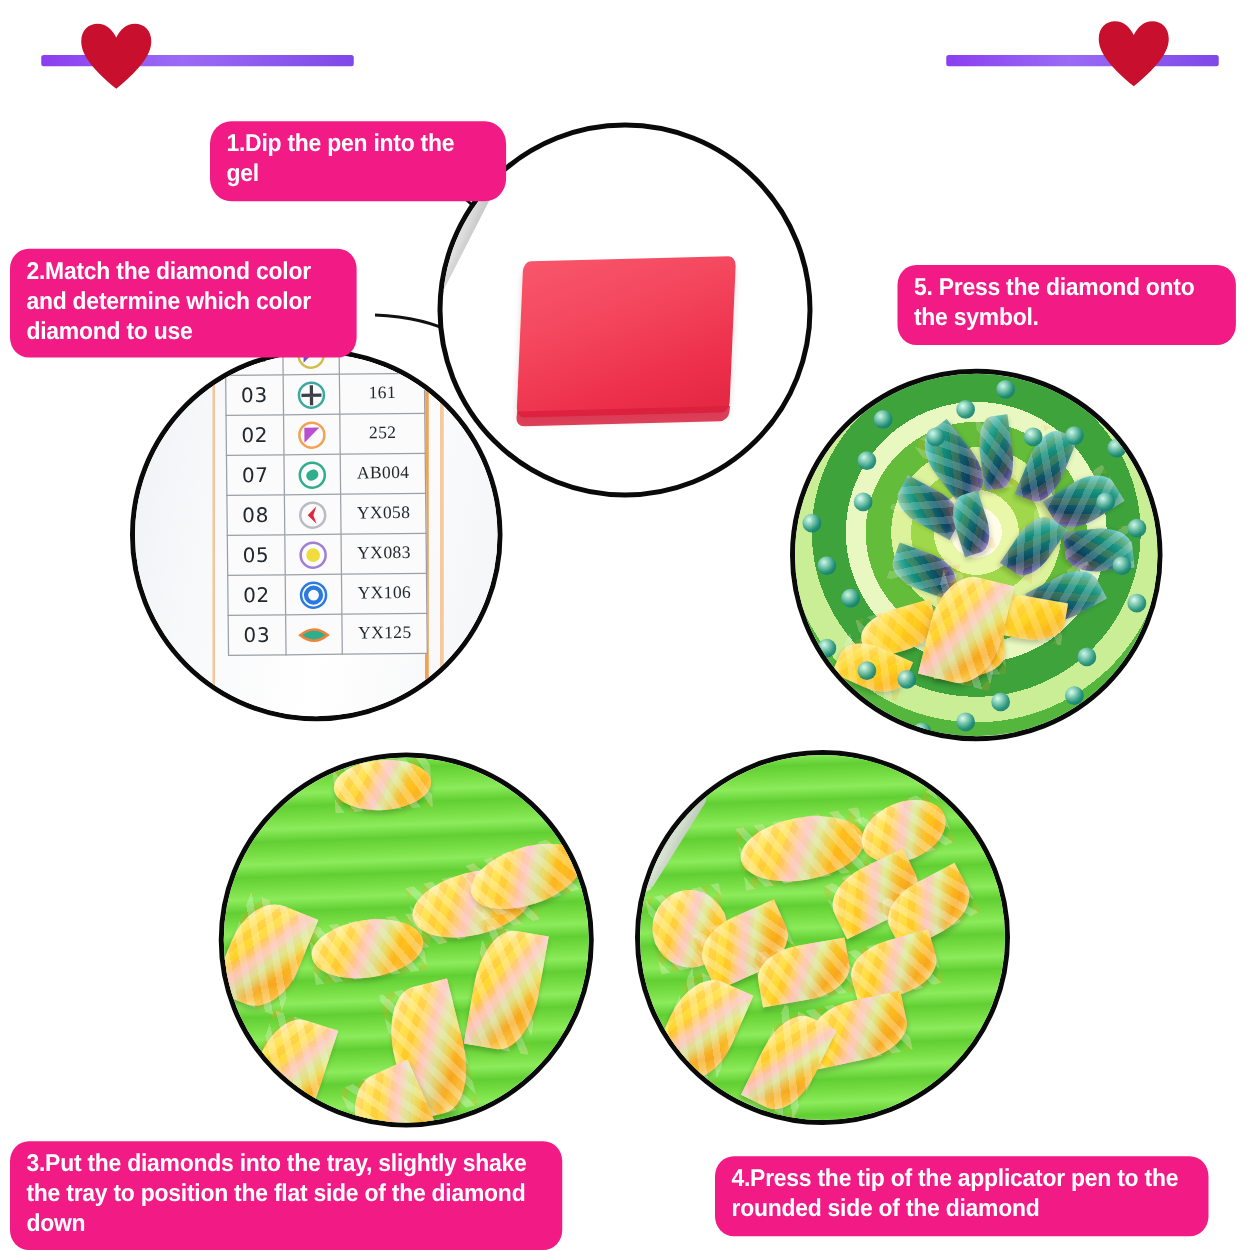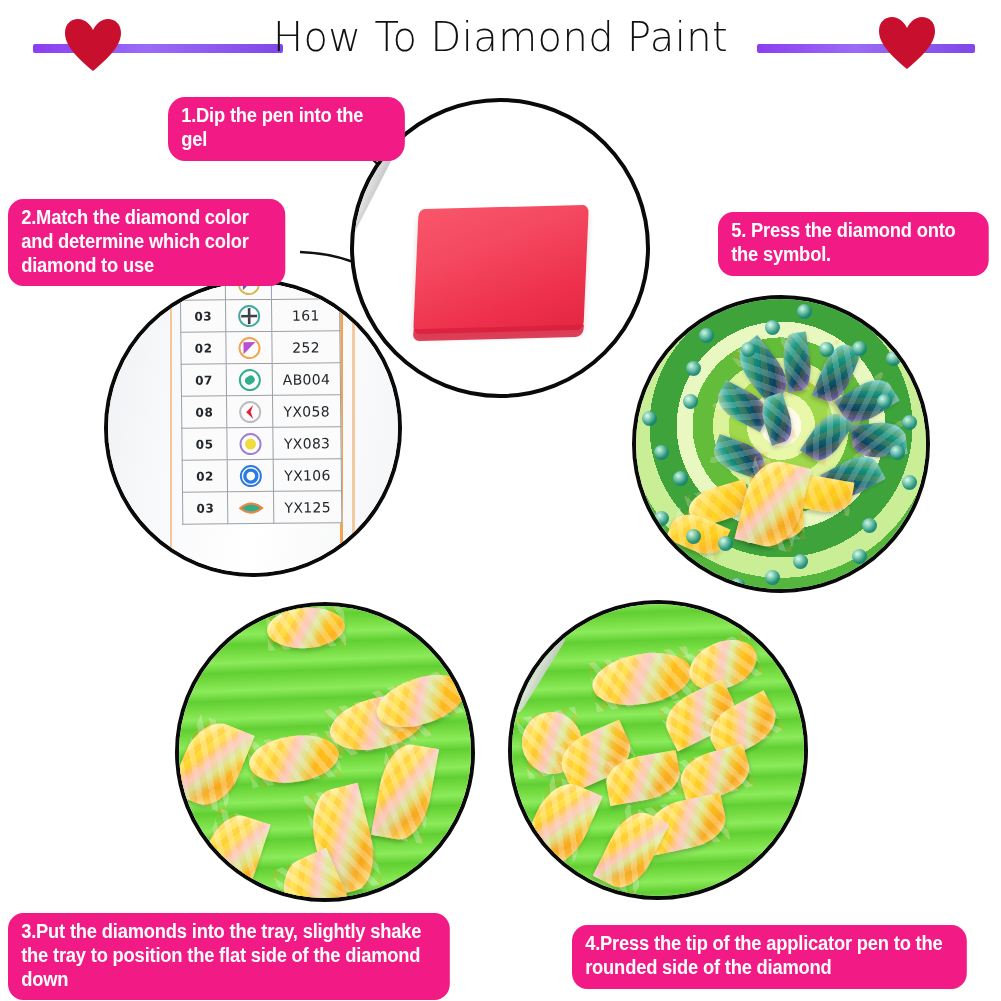--- a/index.html
+++ b/index.html
@@ -67,23 +67,23 @@
      background:linear-gradient(100deg,#eef0f3 0%,#f7f8fa 22%,#ffffff 55%,#f3f4f6 100%);}
   #chart-photo .edge{position:absolute;top:-20px;bottom:-20px;width:3px;background:#f0a355;}
   #chart-photo .edge.e1{left:232px;}
   #chart-photo .edge.e2{left:244px;opacity:.55;}
   #chart-photo .edge.e3{left:62px;width:2px;background:#f2b070;opacity:.7;}
   #chart-table{position:absolute;left:73px;top:-16px;width:160px;
      border-collapse:collapse;transform:rotate(-.6deg);}
   #chart-table td{border:1px solid #9aa0a6;height:31px;padding:0;
      font-family:"DejaVu Sans",sans-serif;font-size:15px;color:#23282d;
      text-align:center;vertical-align:middle;background:#fbfbfc;}
-  #chart-table td.num{width:46px;font-size:12px;letter-spacing:.5px;font-weight:bold;}
+  #chart-table td.num{width:46px;font-size:16px;letter-spacing:.5px;}
   #chart-table td.sym{width:46px;}
-  #chart-table td.code{width:68px;font-size:14px;letter-spacing:.3px;}
+  #chart-table td.code{width:68px;font-size:14px;letter-spacing:.3px;font-family:Liberation Serif, serif;}
   #chart-table .symwrap{display:flex;align-items:center;justify-content:center;height:29px;}
 
   
   .mandala{position:absolute;inset:-6px;
      background:
        radial-gradient(circle at 50% 44%, #fffde8 0 9%, #e9f7a8 9% 15%, #9fd84a 15% 23%, #ddf39b 23% 30%, #64bd3a 30% 39%, #e8f8c0 39% 46%, #3da33a 46% 58%, #c9ee95 58% 67%, #54b63c 67% 80%, #eaf9c4 80% 92%, #7cc944 92% 100%);}
   .gemv{position:absolute;border-radius:50%/50%;}
 
   
   .tray{position:absolute;inset:-6px;
@@ -115,21 +115,20 @@
       <path d="M30 54 C8 36 2 25 2 16 C2 7 8 2 15 2 C22 2 27 7 30 13 C33 7 38 2 45 2 C52 2 58 7 58 16 C58 25 52 36 30 54 Z" fill="#c8102e"></path>
     </svg>
   </div>
 
   <div class="heart right">
     <svg viewBox="0 0 60 56" aria-hidden="true">
       <path d="M30 54 C8 36 2 25 2 16 C2 7 8 2 15 2 C22 2 27 7 30 13 C33 7 38 2 45 2 C52 2 58 7 58 16 C58 25 52 36 30 54 Z" fill="#c8102e"></path>
     </svg>
   </div>
 
-  <div id="page-title">How To Diamond Paint</div>
 </div>
 
 <svg style="position:absolute;left:0;top:0;width:1001px;height:1001px;pointer-events:none;">
   <path class="leader" d="M336 146 C362 148 378 160 392 182"></path>
   <path class="leader" d="M300 252 C350 254 392 272 404 314"></path>
 </svg>
 
 <div class="photo" id="photo-1">
   <div class="inner">
     <div class="gelpad"></div>

